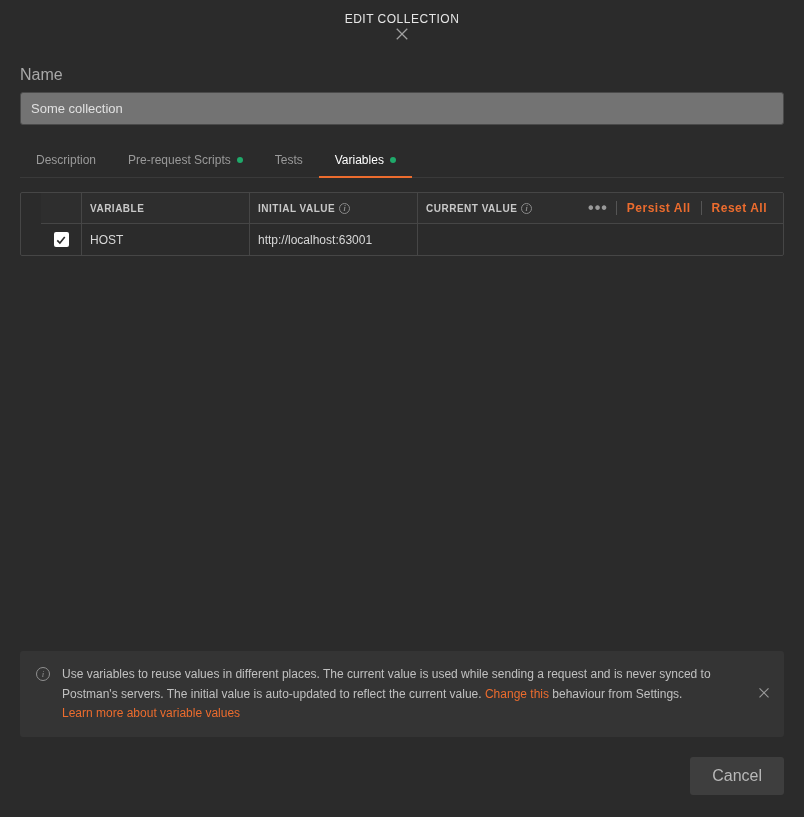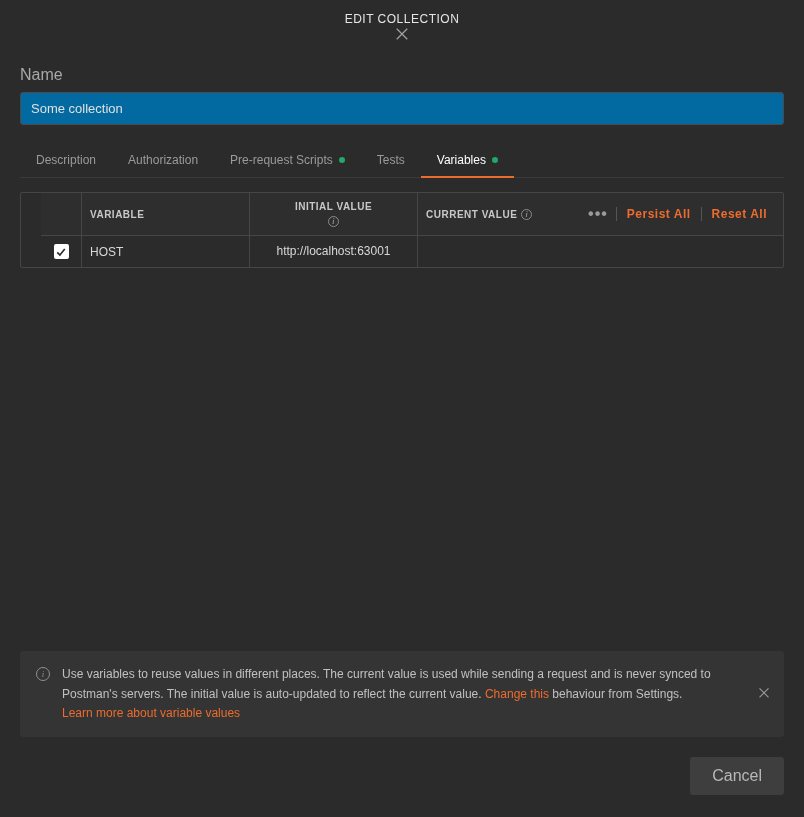--- a/index.html
+++ b/index.html
@@ -48,21 +48,21 @@
       overflow: hidden;
     }
     .field-label {
       color: #a8a8a8;
       font-size: 16px;
       margin-bottom: 8px;
       display: block;
     }
     .text-input {
       width: 100%;
-      background: #0369a1;
+      background: #737373;
       border: 1px solid #4a4a4a;
       border-radius: 3px;
       padding: 8px 10px;
       color: #e0e0e0;
       font-size: 13px;
       outline: none;
     }
     .tabs {
       display: flex;
       margin-top: 18px;
@@ -126,21 +126,21 @@
       padding: 8px 8px;
       font-size: 12px;
       color: #d8d8d8;
       display: flex;
       align-items: center;
       gap: 4px;
     }
     .cell + .cell { border-left: 1px solid #464646; }
     .cell-cb { width: 40px; justify-content: center; }
     .cell-var { width: 168px; }
-    .cell-init { width: 168px; flex-direction: column; }
+    .cell-init { width: 168px; }
     .cell-cur { flex: 1; position: relative; }
     .header-actions {
       position: absolute;
       right: 6px;
       top: 50%;
       transform: translateY(-50%);
       display: flex;
       align-items: center;
       gap: 0;
       font-size: 11px;
@@ -259,23 +259,20 @@
   </div>
 
   <div class="content">
 
     <label class="field-label">Name</label>
     <input class="text-input" type="text" value="Some collection" style="">
 
     <div class="tabs">
       <div class="tab">
         <span>Description</span>
-      </div>
-      <div class="tab">
-        <span>Authorization</span>
       </div>
       <div class="tab">
         <span>Pre-request Scripts</span>
         <span class="dot-indicator"></span>
       </div>
       <div class="tab">
         <span>Tests</span>
       </div>
       <div class="tab active">
         <span>Variables</span>

